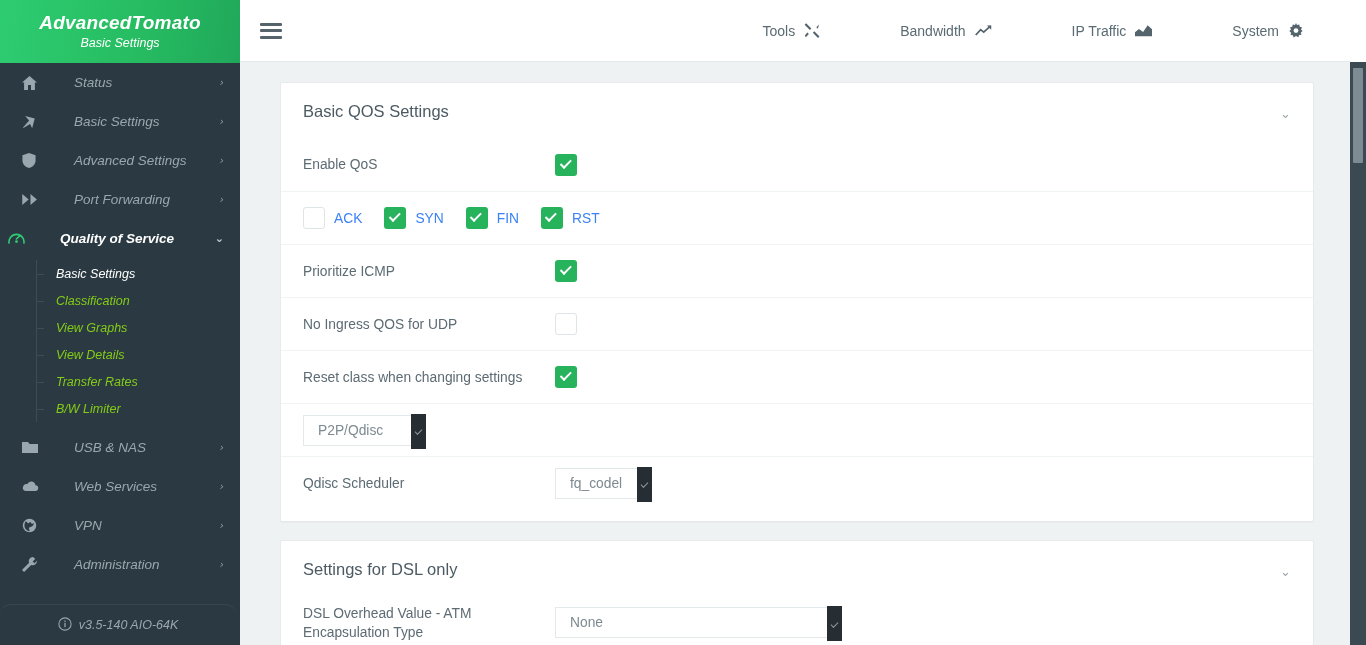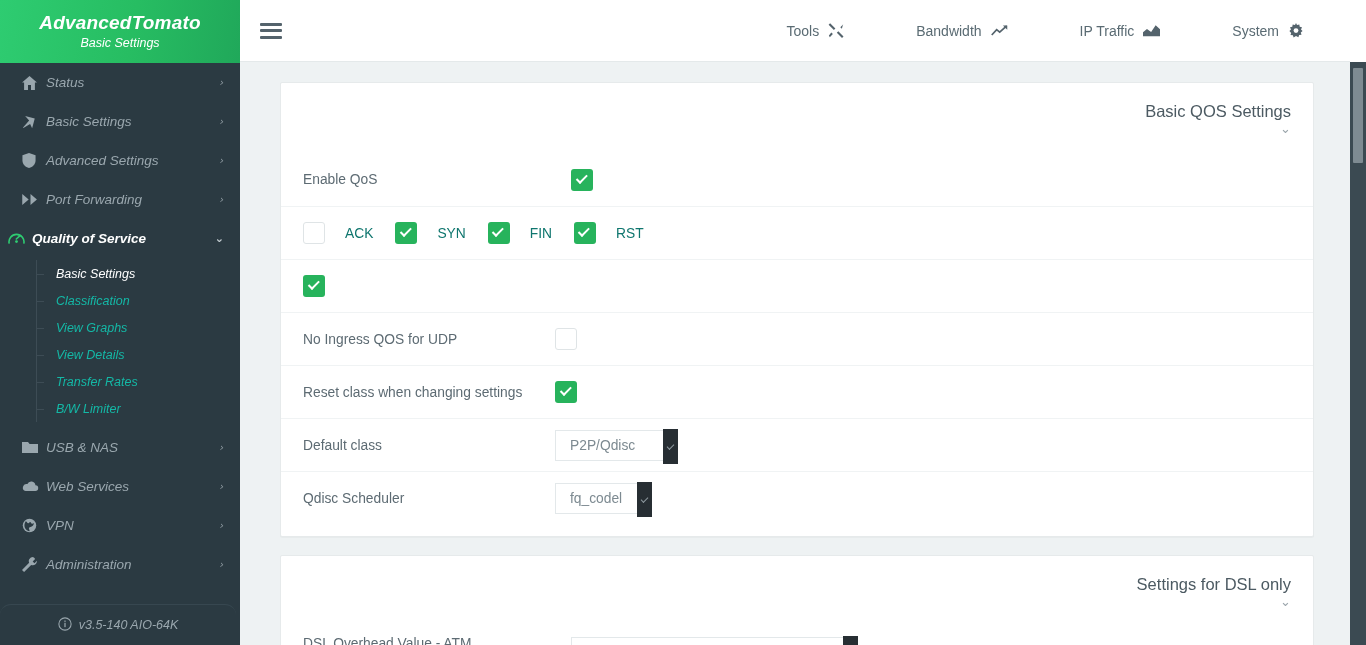--- a/index.html
+++ b/index.html
@@ -38,34 +38,34 @@
     font-size: 13.5px;
     padding: 0 16px 0 22px;
     cursor: pointer;
     position: relative;
   }
   .nav-item .ico {
     width: 24px; flex: 0 0 24px;
     display: inline-flex; align-items: center; justify-content: flex-start;
     color: #9aa7ae;
   }
-  .nav-item .lbl { flex: 1; }
+  .nav-item .lbl { flex: 1; margin-left: 28px; }
   .nav-item .chev {
     font-size: 11px; color: #8b979e;
     font-family: "DejaVu Sans", sans-serif;
   }
   .nav-item.active { color: #ffffff; font-weight: bold; background: #2b3a42; padding-left: 8px; }
   .nav-item.active .ico { color: #2ecc71; }
   .nav-item.active .chev { color: #c3ccd1; }
 
   .subnav { background: #2b3a42; padding: 2px 0 6px 0; }
   .sub-item {
     height: 27px;
     display: flex; align-items: center;
-    color: #14b8a6;
+    color: #84cc16;
     font-size: 12.5px;
     padding-left: 56px;
     cursor: pointer;
     position: relative;
   }
   .sub-item::before {
     content: ""; position: absolute;
     left: 36px; top: 50%;
     width: 8px; height: 1px;
     background: #3d4c55;
@@ -100,21 +100,21 @@
     border-bottom: 1px solid #e4e9ea;
     display: flex; align-items: center;
     padding: 0 28px 0 18px;
   }
   .hamburger {
     width: 22px; height: 16px;
     display: flex; flex-direction: column; justify-content: space-between;
     cursor: pointer; margin-left: 2px;
   }
   .hamburger span { display: block; height: 3px; background: #54636c; border-radius: 1px; }
-  .topnav { margin-left: auto; display: flex; align-items: center; gap: 4px; }
+  .topnav { margin-left: auto; display: flex; align-items: center; gap: 12px; }
   .topnav-item {
     display: flex; align-items: center; gap: 9px;
     color: #5a6b73; font-size: 14px;
     padding: 0 34px; cursor: pointer;
     white-space: nowrap;
   }
   .topnav-item svg { display: block; }
 
   #content {
     flex: 1;
@@ -125,38 +125,37 @@
   .panel {
     background: #ffffff;
     border: 1px solid #e6eaeb;
     border-radius: 2px;
     box-shadow: 0 1px 1px rgba(0,0,0,0.03);
     margin-bottom: 18px;
   }
   .panel-head {
     display: flex; align-items: flex-end;
     padding: 19px 22px 17px 22px;
-    flex-direction: column;
   }
   .panel-title {
     font-size: 16.5px; color: #4c5a62; font-weight: normal;
   }
   .panel-chev {
     margin-left: auto; color: #9aa5ab; font-size: 13px;
     font-family: "DejaVu Sans", sans-serif; cursor: pointer;
   }
   .panel-body { padding: 0 0 12px 0; }
 
   .row {
     display: flex; align-items: center;
     min-height: 53px;
     padding: 4px 22px;
     border-top: 1px solid #f0f3f4;
   }
-  .row:first-child { border-top: none; gap: 16px; }
+  .row:first-child { border-top: none; }
   .row-label {
     width: 252px; flex: 0 0 252px;
     color: #5d6b73; font-size: 13.8px; line-height: 19px;
   }
   .row-field { flex: 1; display: flex; align-items: center; }
 
   
   .cb {
     width: 22px; height: 22px;
     border-radius: 3px;
@@ -166,21 +165,21 @@
   .cb.on { background: #27b35c; }
   .cb.off { background: #ffffff; border: 1px solid #dfe4e6; }
   .cb .tick {
     width: 11px; height: 6px;
     border-left: 2px solid #ffffff;
     border-bottom: 2px solid #ffffff;
     transform: rotate(-45deg) translate(1px,-2px);
   }
   .flags { display: flex; align-items: center; gap: 0; }
   .flag { display: flex; align-items: center; margin-right: 22px; }
-  .flag .flabel { margin-left: 20px; color: #0f766e; font-size: 13.8px; }
+  .flag .flabel { margin-left: 9px; color: #3b82f6; font-size: 13.8px; }
 
   
   .sel {
     position: relative;
     height: 31px;
     background: #ffffff;
     border: 1px solid #e3e8ea;
     display: flex; align-items: center;
     padding: 0 30px 0 14px;
     color: #7d8a91; font-size: 13.8px;
@@ -452,20 +451,21 @@
                 <span class="cb on">
                     <i class="tick"></i>
                   </span>
                 <span class="flabel">RST</span>
               </div>
             </div>
           </div>
         </div>
 
         <div class="row">
+          <div class="row-label">Prioritize ICMP</div>
           <div class="row-field">
             <span class="cb on">
                 <i class="tick"></i>
               </span>
           </div>
         </div>
 
         <div class="row">
           <div class="row-label">No Ingress QOS for UDP</div>
           <div class="row-field">
@@ -476,21 +476,20 @@
         <div class="row">
           <div class="row-label">Reset class when changing settings</div>
           <div class="row-field">
             <span class="cb on">
                 <i class="tick"></i>
               </span>
           </div>
         </div>
 
         <div class="row">
-          <div class="row-label">Default class</div>
           <div class="row-field">
             <div class="sel w-default">
               <span>P2P/Qdisc</span>
               <span class="arrowbtn">
                   <i></i>
                 </span>
             </div>
           </div>
         </div>
 

